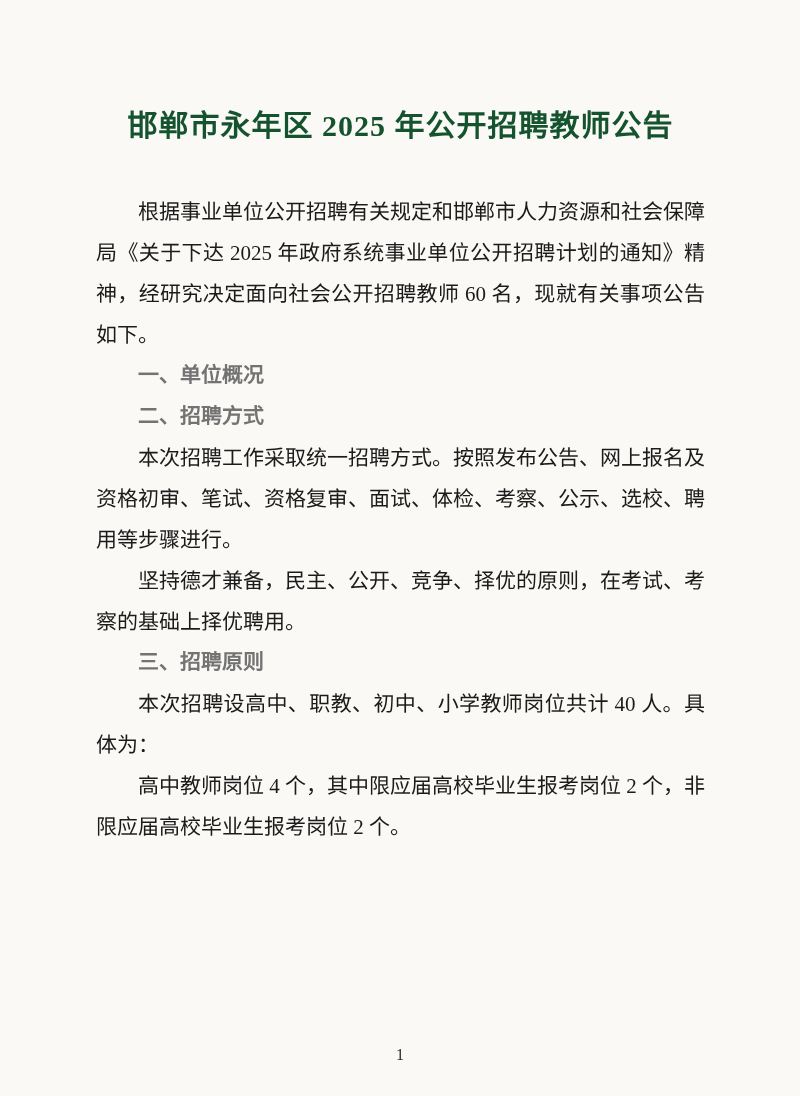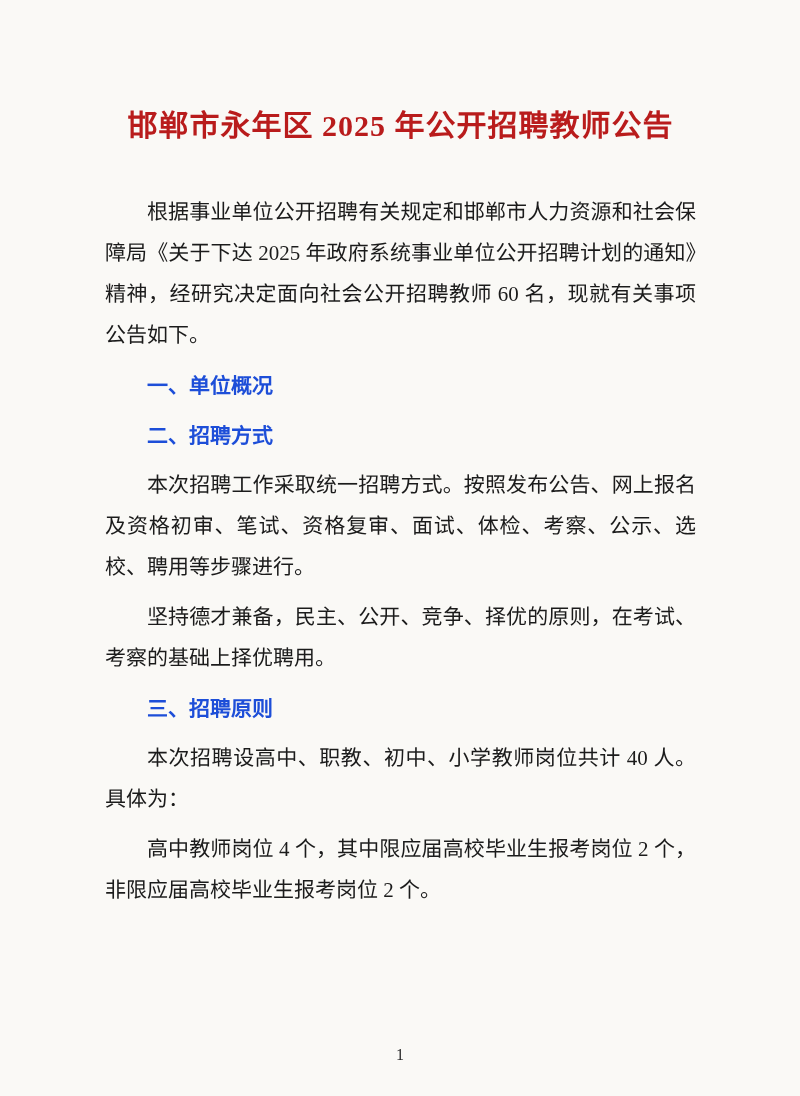--- a/index.html
+++ b/index.html
@@ -22,39 +22,39 @@
     padding: 104px 95px 0 96px;
   }
   .doc-title {
     font-family: "Liberation Serif", "DejaVu Serif", serif;
     font-size: 30px;
     font-weight: 700;
     text-align: center;
     letter-spacing: 1px;
     line-height: 44px;
     margin: 0 0 44px 0;
-    color: #b91c1c;
+    color: #14532d;
     white-space: nowrap;
   }
   .para {
-    margin: 9px;
+    margin: 0;
     font-size: 21px;
     line-height: 41px;
     text-indent: 2em;
     color: #1b1b1b;
   }
   .para.body {
     font-family: "Liberation Serif", "DejaVu Serif", serif;
     text-align: justify;
   }
   .para.heading {
-    font-family: Liberation Sans, sans-serif;
+    font-family: Liberation Mono, monospace;
     font-weight: 700;
     text-align: left;
-    color: #1d4ed8;
+    color: #737373;
   }
   .page-number {
     position: absolute;
     left: 0;
     bottom: 32px;
     width: 100%;
     text-align: center;
     font-family: "Liberation Serif", "DejaVu Serif", serif;
     font-size: 16px;
     color: #2a2a2a;

